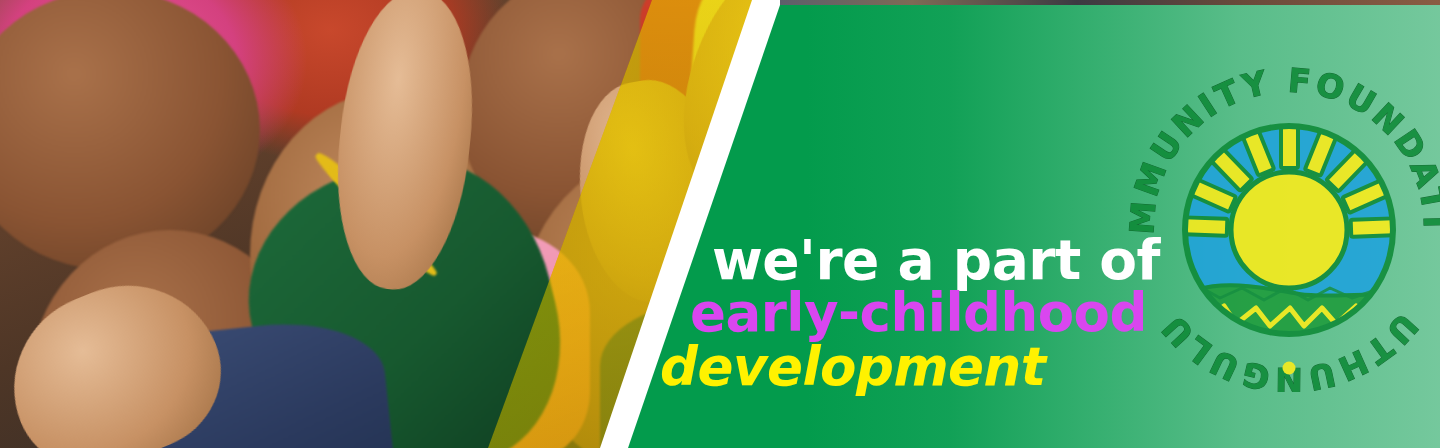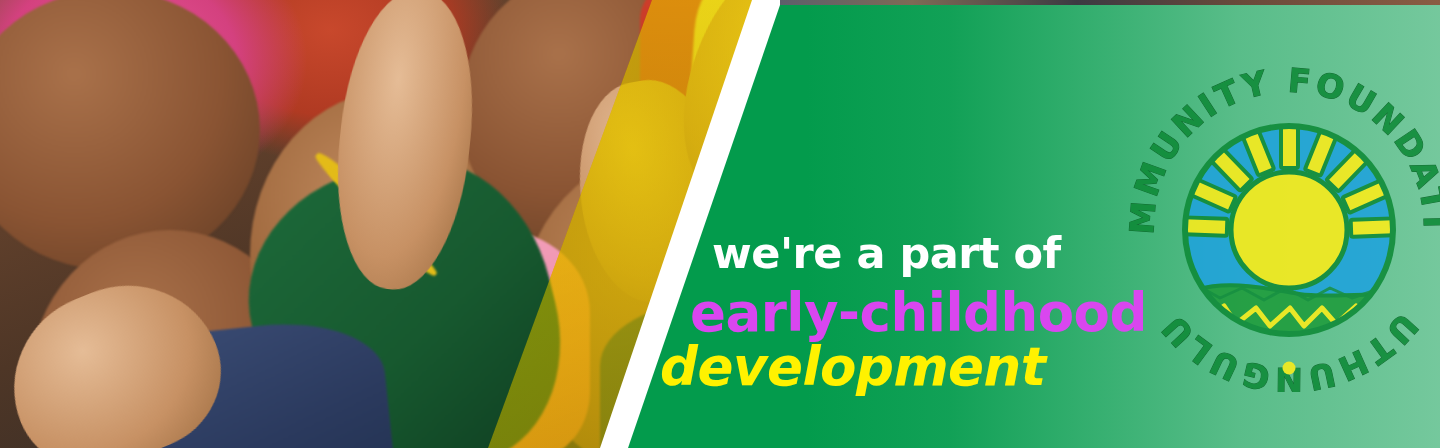--- a/index.html
+++ b/index.html
@@ -131,21 +131,21 @@
     position:absolute;left:0;top:0;width:1440px;height:448px;
     pointer-events:none;
   }
   .line{
     position:absolute;
     font-weight:bold;
     letter-spacing:-0.5px;
     white-space:nowrap;
     font-family:"DejaVu Sans","Liberation Sans",sans-serif;
   }
-  .line-1{left:712px;top:228px;font-size:43px;color:#ffffff;}
+  .line-1{left:712px;top:228px;font-size:55px;color:#ffffff;}
   .line-2{left:690px;top:282px;font-size:53px;color:#d946ef;}
   .line-3{left:660px;top:336px;font-size:53px;color:#fff200;font-style:italic;}
 
   
   .logo{
     position:absolute;left:1124px;top:62px;width:330px;height:330px;
     opacity:.88;
   }
   .logo svg{display:block;width:100%;height:100%;}
 </style>

